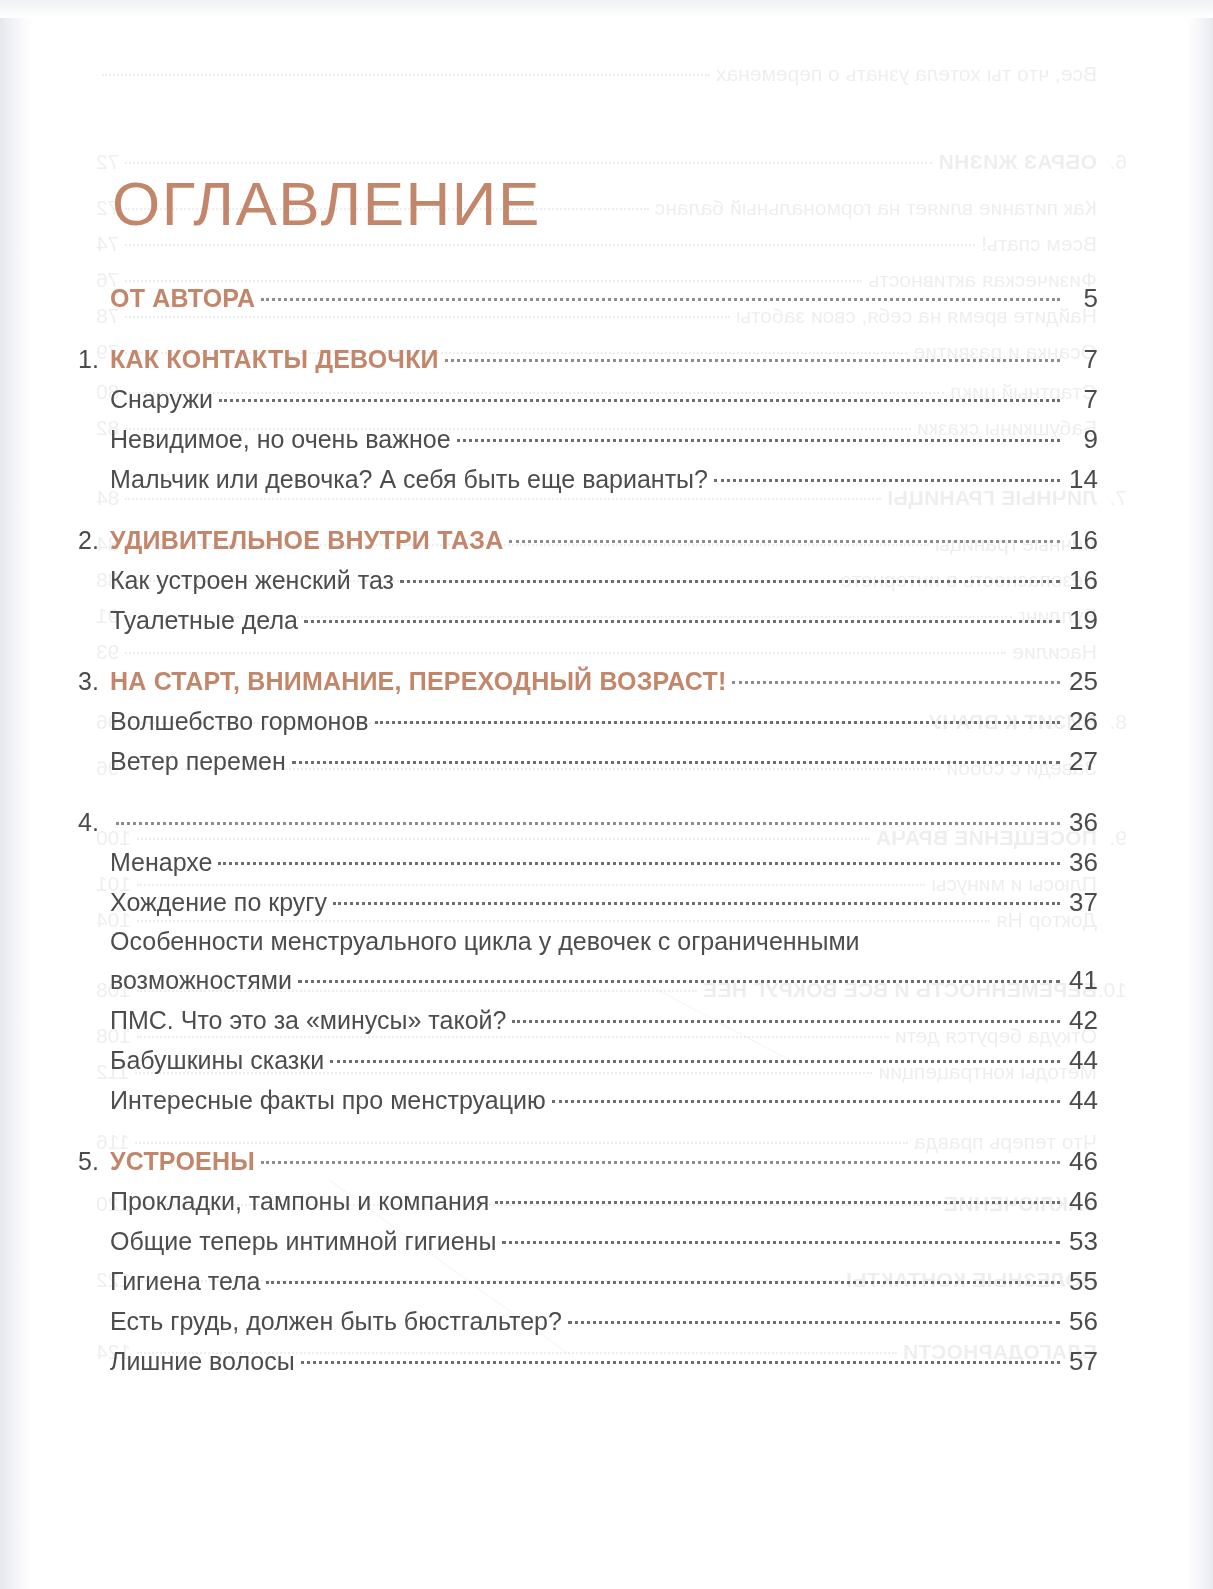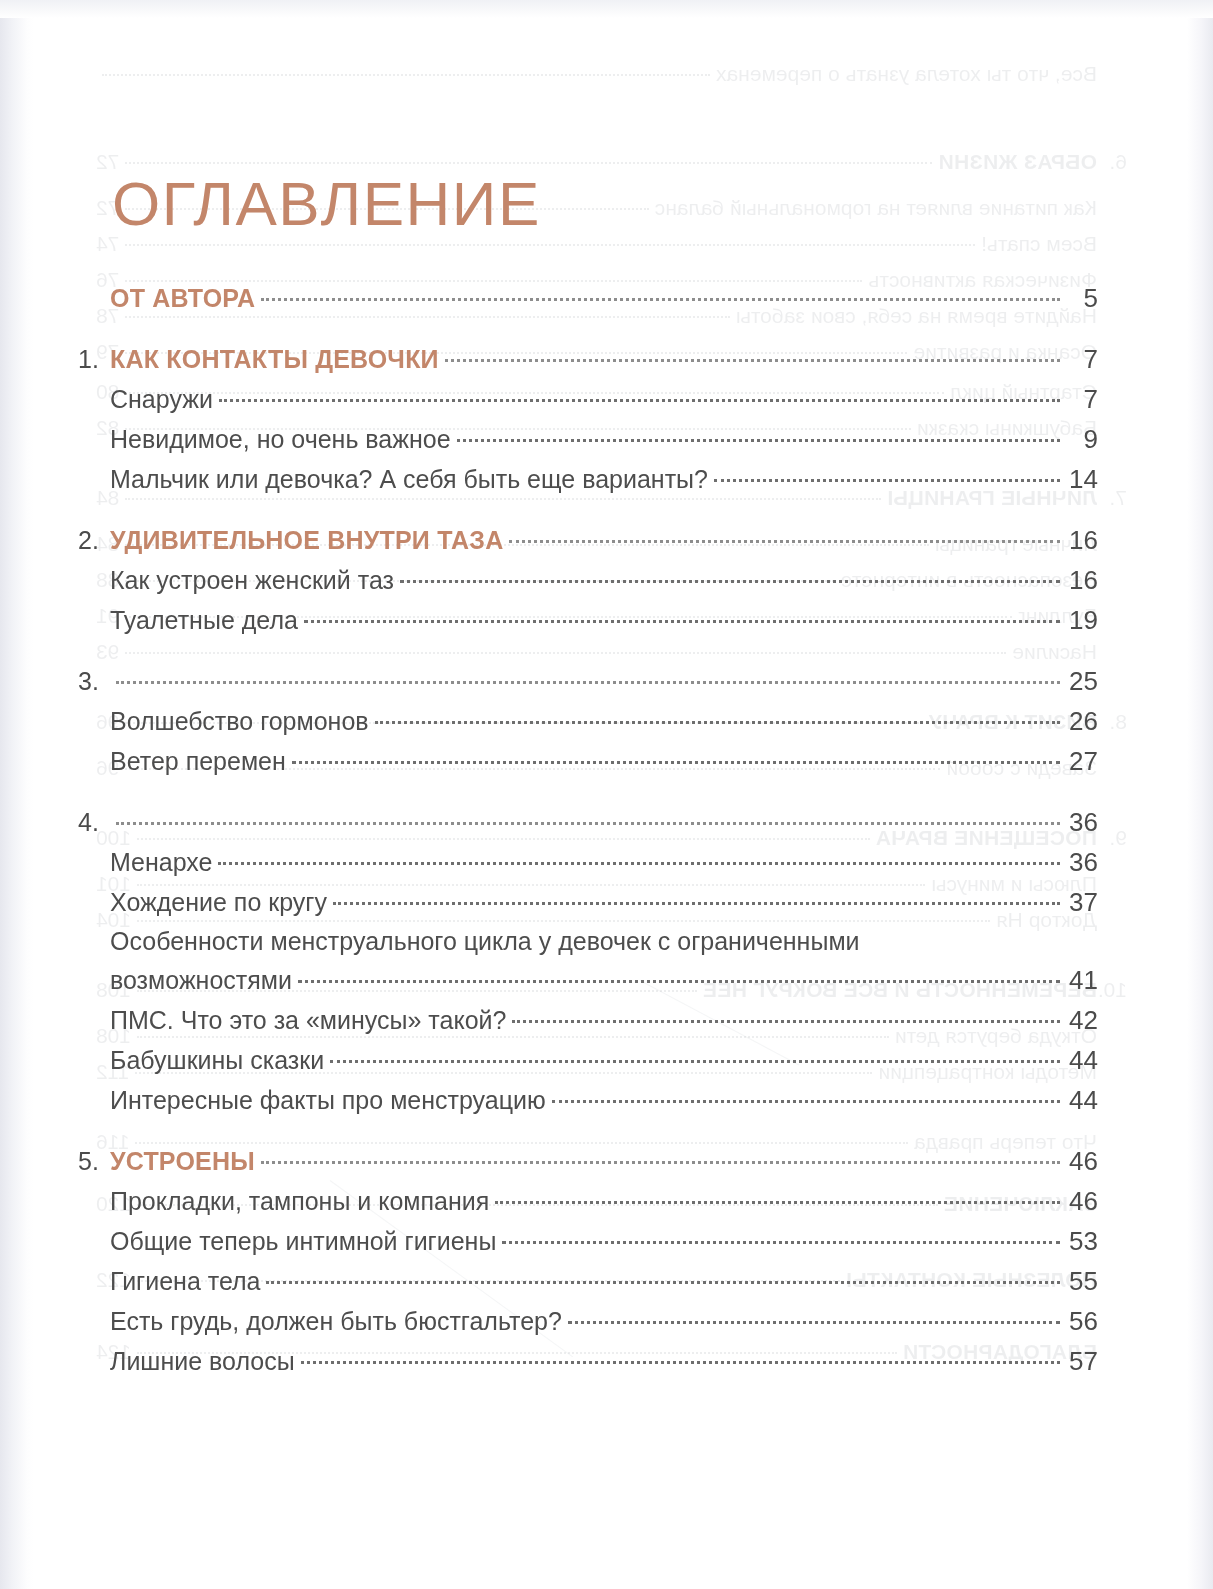--- a/index.html
+++ b/index.html
@@ -398,20 +398,21 @@
         </div>
         <div class="row-space"></div>
         <div class="toc-row sub">
           <span class="label">Туалетные дела</span>
           <span class="leader"></span>
           <span class="page">19</span>
         </div>
         <div class="gap-lg"></div>
         <div class="toc-row chapter">
           <span class="num">3.</span>
+          <span class="label">НА СТАРТ, ВНИМАНИЕ, ПЕРЕХОДНЫЙ ВОЗРАСТ!</span>
           <span class="leader"></span>
           <span class="page">25</span>
         </div>
         <div class="row-space"></div>
         <div class="toc-row sub">
           <span class="label">Волшебство гормонов</span>
           <span class="leader"></span>
           <span class="page">26</span>
         </div>
         <div class="row-space"></div>

